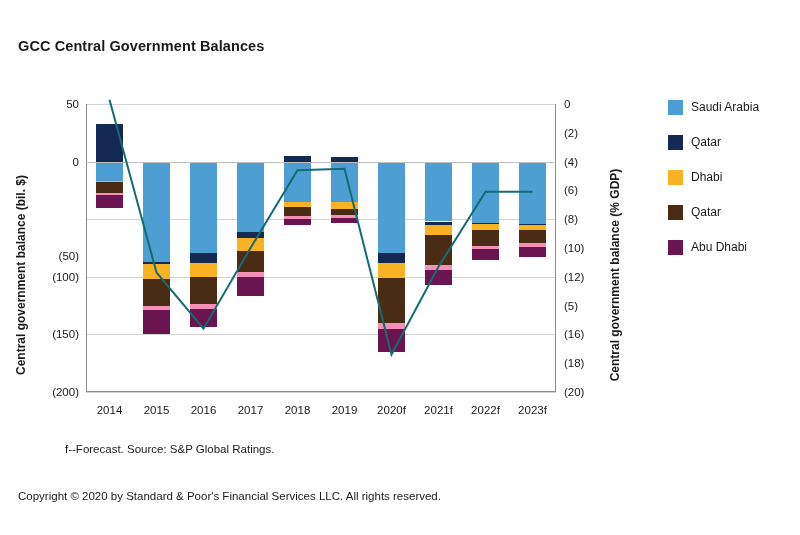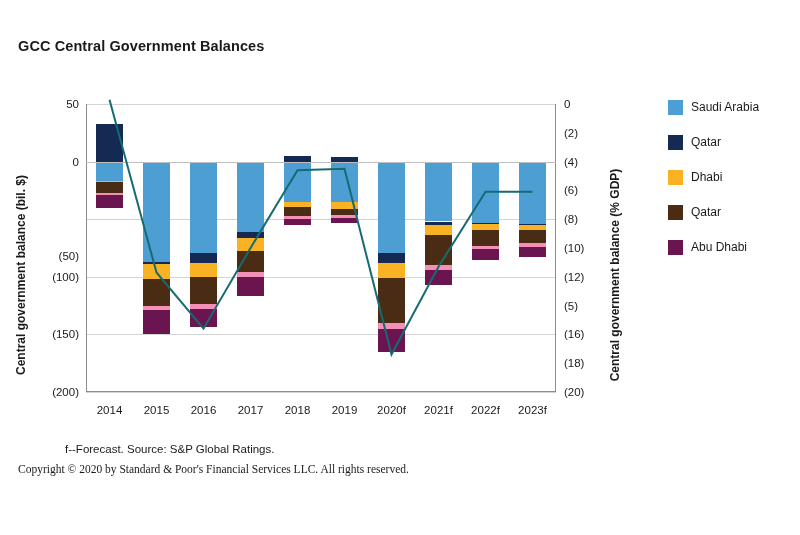--- a/index.html
+++ b/index.html
@@ -142,21 +142,21 @@
     line-height: 14px;
   }
   
   .footnote {
     position: absolute;
     left: 18px;
     font-size: 11.5px;
     color: #1a1a1a;
   }
   .footnote.a { top: 443px; margin-left: 47px; }
-  .footnote.b { top: 463px; font-family: Liberation Serif, serif; }
+  .footnote.b { top: 490px; }
 </style>
 </head>
 <body>
 
 <div id="root">
 
   <div class="title">GCC Central Government Balances</div>
 
   <div class="axis-title-left">Central government balance (bil. $)</div>
   <div class="axis-title-right">Central government balance (% GDP)</div>

